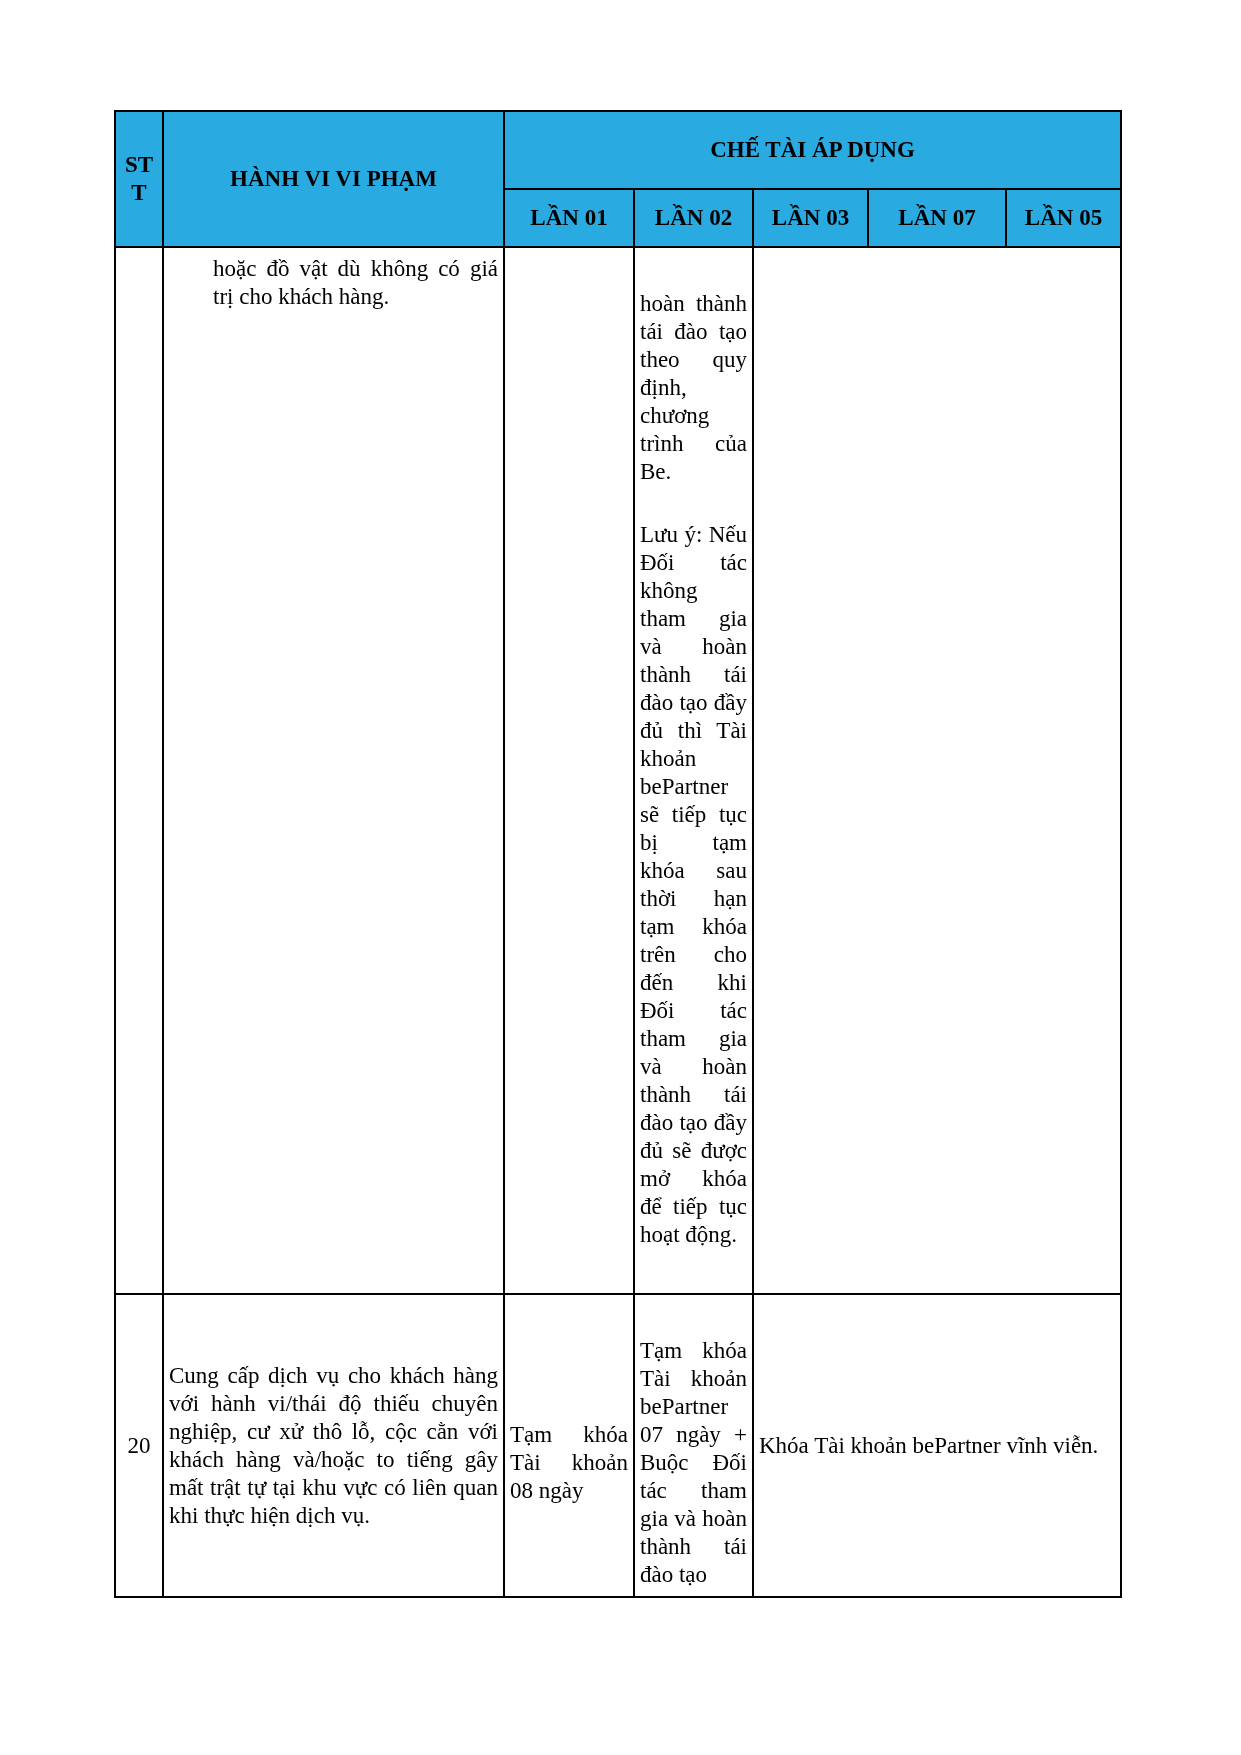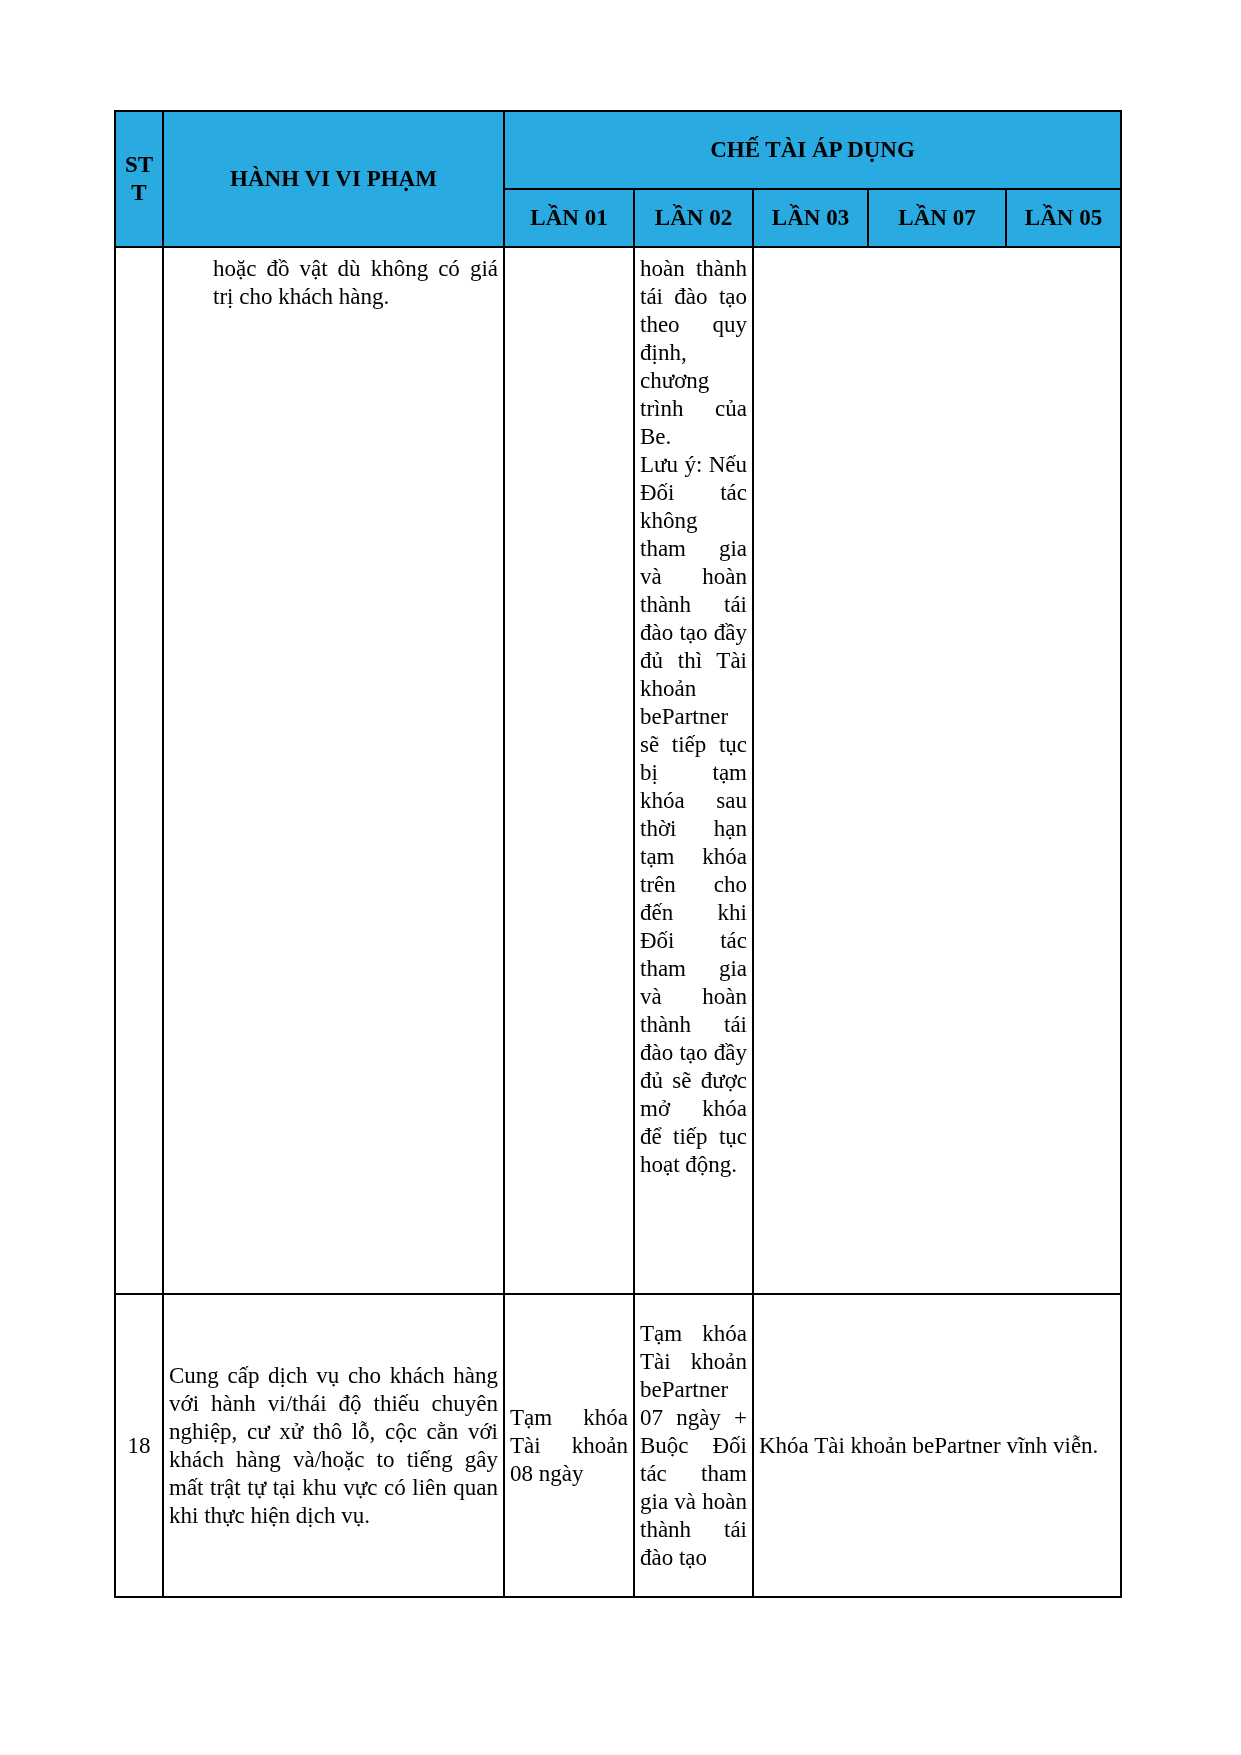--- a/index.html
+++ b/index.html
@@ -38,21 +38,21 @@
   tr.header-row-1 { height: 78px; padding-left: 46px; }
   tr.header-row-2 { height: 58px; margin-left: 20px; }
   tr.row-continued { height: 1047px; }
   tr.row-18 { height: 303px; }
 
   tr.row-continued td { vertical-align: top; }
   tr.row-18 td { vertical-align: middle; }
 
   td.stt-cell { text-align: center; }
   .just { text-align: justify; margin: 0; }
-  .lan-narrow .just { text-align: justify; }
+  .lan-narrow .just { text-align: justify; margin-top: 35px; }
   td p.just { margin: 0; }
   .v-pad-top { padding-top: 4px; margin-left: 44px; }
 </style>
 </head>
 <body>
 
 <div class="page">
   <table class="violations-table">
     <colgroup>
       <col style="width:48px">
@@ -84,21 +84,21 @@
           <div class="just v-pad-top">hoặc đồ vật dù không có giá trị cho khách hàng.</div>
         </td>
         <td></td>
         <td class="lan-narrow">
           <p class="just v-pad-top">hoàn thành tái đào tạo theo quy định, chương trình của Be.</p>
           <p class="just">Lưu ý: Nếu Đối tác không tham gia và hoàn thành tái đào tạo đầy đủ thì Tài khoản bePartner sẽ tiếp tục bị tạm khóa sau thời hạn tạm khóa trên cho đến khi Đối tác tham gia và hoàn thành tái đào tạo đầy đủ sẽ được mở khóa để tiếp tục hoạt động.</p>
         </td>
         <td colspan="3"></td>
       </tr>
       <tr class="row-18">
-        <td class="stt-cell">18</td>
+        <td class="stt-cell">20</td>
         <td>
           <div class="just">Cung cấp dịch vụ cho khách hàng với hành vi/thái độ thiếu chuyên nghiệp, cư xử thô lỗ, cộc cằn với khách hàng và/hoặc to tiếng gây mất trật tự tại khu vực có liên quan khi thực hiện dịch vụ.</div>
         </td>
         <td class="lan-narrow">
           <div class="just">Tạm khóa Tài khoản 08 ngày</div>
         </td>
         <td class="lan-narrow">
           <div class="just">Tạm khóa Tài khoản bePartner 07 ngày + Buộc Đối tác tham gia và hoàn thành tái đào tạo</div>
         </td>
         <td colspan="3">

